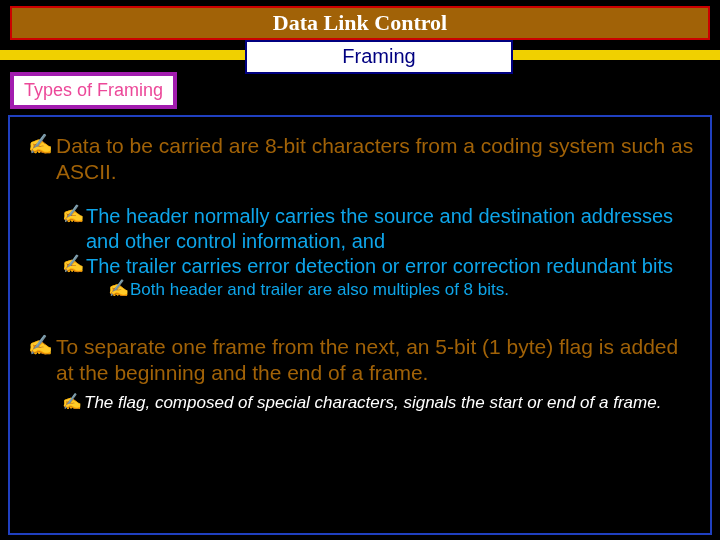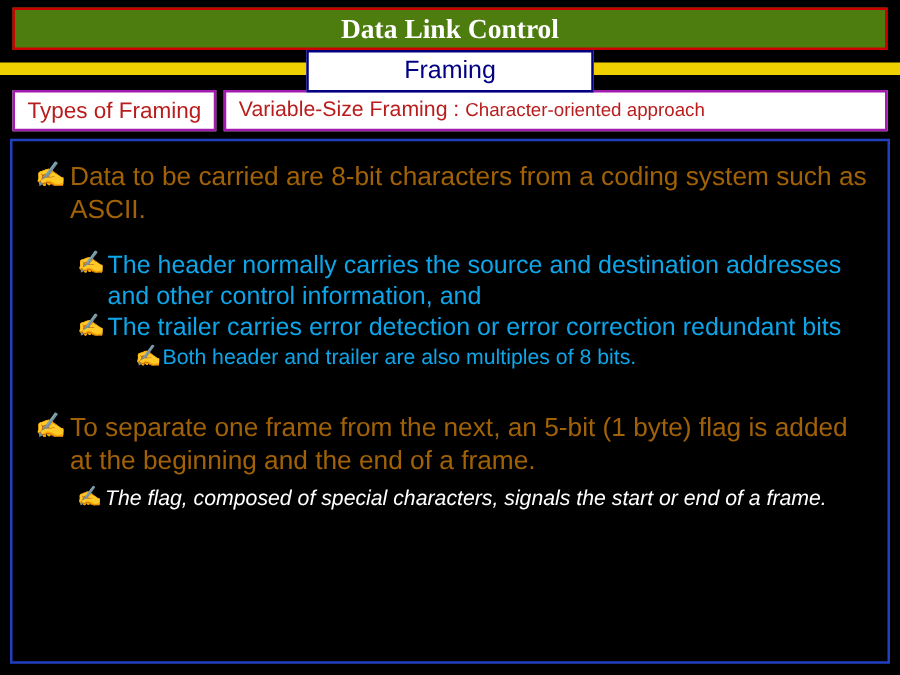--- a/index.html
+++ b/index.html
@@ -7,21 +7,21 @@
     width: 720px;
     height: 540px;
     background: #000;
     font-family: Arial, sans-serif;
     color: #fff;
     overflow: hidden;
   }
   .title-bar {
     margin: 6px 10px 0 10px;
     border: 2px solid #c00;
-    background: #4d7c0f;
+    background: #a16207;
     text-align: center;
     padding: 2px 0;
   }
   .title-bar span {
     color: #fff;
     font-family: "Times New Roman", serif;
     font-weight: bold;
     font-size: 22px;
   }
   .yellow-stripe {
@@ -34,40 +34,40 @@
     position: absolute;
     left: 0; right: 0;
     top: 4px;
     height: 10px;
     background: #f0d000;
   }
   .framing-box {
     position: absolute;
     left: 245px;
     top: -6px;
-    width: 230px;
+    width: 268px;
     background: #fff;
     border: 2px solid #000080;
     text-align: center;
     padding: 3px 0 4px 0;
   }
   .framing-box span {
     color: #000080;
     font-size: 20px;
   }
   .tabs {
     display: flex;
     margin: 8px 10px 0 10px;
     gap: 6px;
   }
   .tab {
     background: #fff;
-    border: 2px solid #a21caf;
+    border: 4px solid #a21caf;
     padding: 4px 10px;
-    color: #b91c1c;
+    color: #ec4899;
   }
   .tab-left {
     font-size: 18px;
     flex: 0 0 auto;
   }
   .tab-right {
     font-size: 17px;
     flex: 1;
   }
   .tab-right .small { font-size: 15px; }
@@ -138,24 +138,20 @@
 <div class="yellow-stripe">
   <div class="framing-box">
     <span>Framing</span>
   </div>
 </div>
 
 <div class="tabs">
   <div class="tab tab-left">
     <span>Types of  Framing</span>
   </div>
-  <div class="tab tab-right">
-    <span>Variable-Size Framing :</span>
-    <span class="small">Character-oriented approach</span>
-  </div>
 </div>
 
 <div class="content">
 
   <div class="bullet-row top">
     <div class="bullet-icon">✍</div>
     <div class="bullet-text">Data to be carried are 8-bit characters from a coding system such as ASCII.</div>
   </div>
 
   <div class="sub-block">

